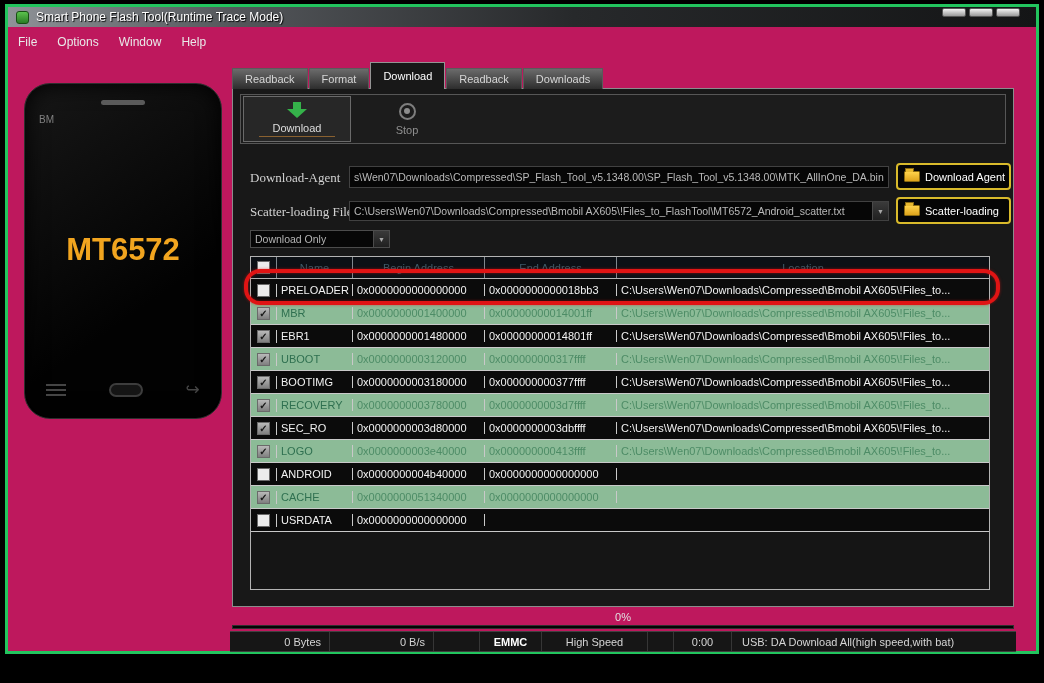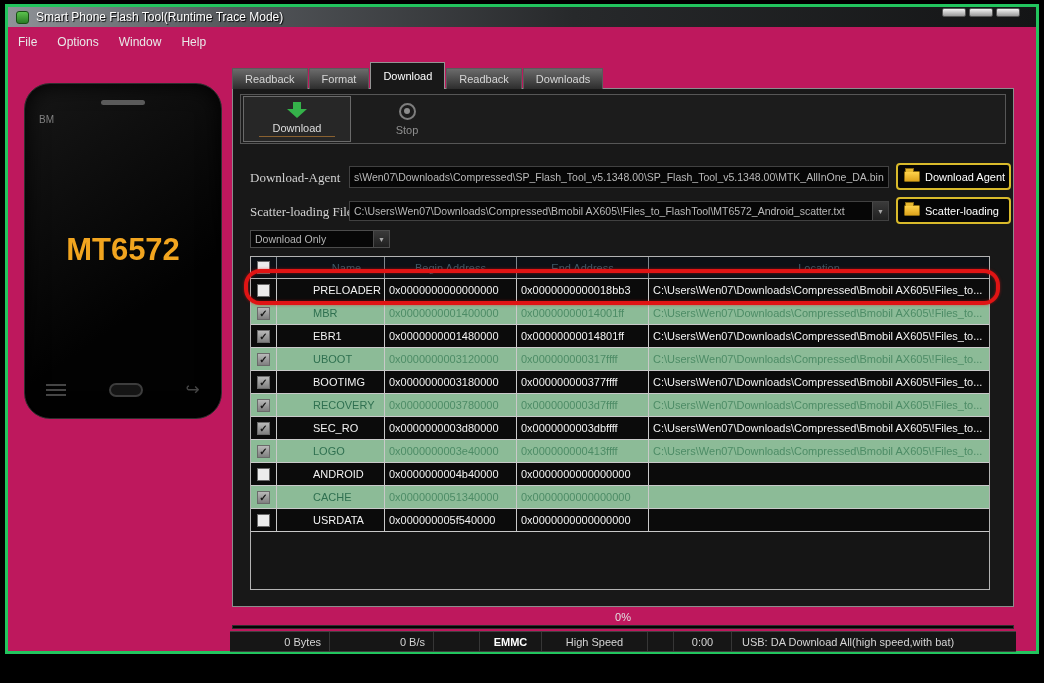--- a/index.html
+++ b/index.html
@@ -65,27 +65,27 @@
   .folder { width:16px; height:11px; background:linear-gradient(#ffd24a,#dea41c); border:1px solid #8a6a10; border-radius:1px; position:relative; flex:none; }
   .folder::before { content:""; position:absolute; top:-4px; left:0; width:7px; height:3px; background:#e8b930; border:1px solid #8a6a10; border-bottom:none; }
 
   .mode-select { position:absolute; left:17px; top:141px; width:140px; height:18px; background:#070707; border:1px solid #4c4c4c;
     color:#b5b5b5; font-size:10.5px; display:flex; align-items:center; padding:0 4px; }
 
   
   .table { position:absolute; left:17px; top:167px; width:740px; height:334px; background:#151515; border:1px solid #b3b3b3; overflow:hidden; }
   .thead { display:flex; height:22px; background:#0c1015; border-bottom:1px solid #b3b3b3; }
   .th { color:#3d5a68; font-size:11px; display:flex; align-items:center; justify-content:center; border-right:1px solid #80888e; }
-  .tr { display:flex; height:23px; background:#0b0b0b; border-bottom:1px solid #c9c9c9; }
+  .tr { display:flex; height:23px; background:#0b0b0b; border-bottom:1px solid #c9c9c9;align-items:center; }
   .tr.green { background:#8cbb97; }
   .td { font-size:11px; color:#f2f2f2; display:flex; align-items:center; padding:0 4px; border-right:1px solid #c9c9c9; white-space:nowrap; overflow:hidden; }
   .tr.green .td { color:#4d8c66; }
   .tr.green .c-name { color:#2f7050; }
   .c-cb { width:26px; justify-content:center; padding:0; }
-  .c-name { width:76px;margin-left:32px; }
+  .c-name { width:76px; }
   .c-addr { width:132px; }
   .c-loc { flex:1; border-right:none; }
   .th.c-loc { border-right:none; }
   .cb { width:13px; height:13px; background:#ececec; border:1px solid #6a6a6a; display:flex; align-items:center; justify-content:center; font-size:10px; color:#161616; }
   .cb.checked { background:linear-gradient(#b9b9b9,#7f7f7f); }
   .cb.checked::after { content:"✓"; font-weight:bold; }
 
   .ring { position:absolute; left:236px; top:262px; width:756px; height:36px; border:4px solid #e01414; border-radius:16px;
     box-shadow:0 0 3px rgba(224,20,20,.55), inset 0 0 3px rgba(224,20,20,.55); z-index:5; pointer-events:none; }
 
@@ -280,21 +280,20 @@
         <div class="td c-name">CACHE</div>
         <div class="td c-addr">0x0000000051340000</div>
         <div class="td c-addr">0x0000000000000000</div>
         <div class="td c-loc"></div>
       </div>
       <div class="tr">
         <div class="td c-cb">
             <span class="cb"></span>
           </div>
         <div class="td c-name">USRDATA</div>
-        <div class="td c-addr">0x000000005f540000</div>
         <div class="td c-addr">0x0000000000000000</div>
         <div class="td c-loc"></div>
       </div>
     </div>
   </div>
 
   <div class="ring"></div>
 
   <div class="percent">0%</div>
   <div class="groove"></div>

